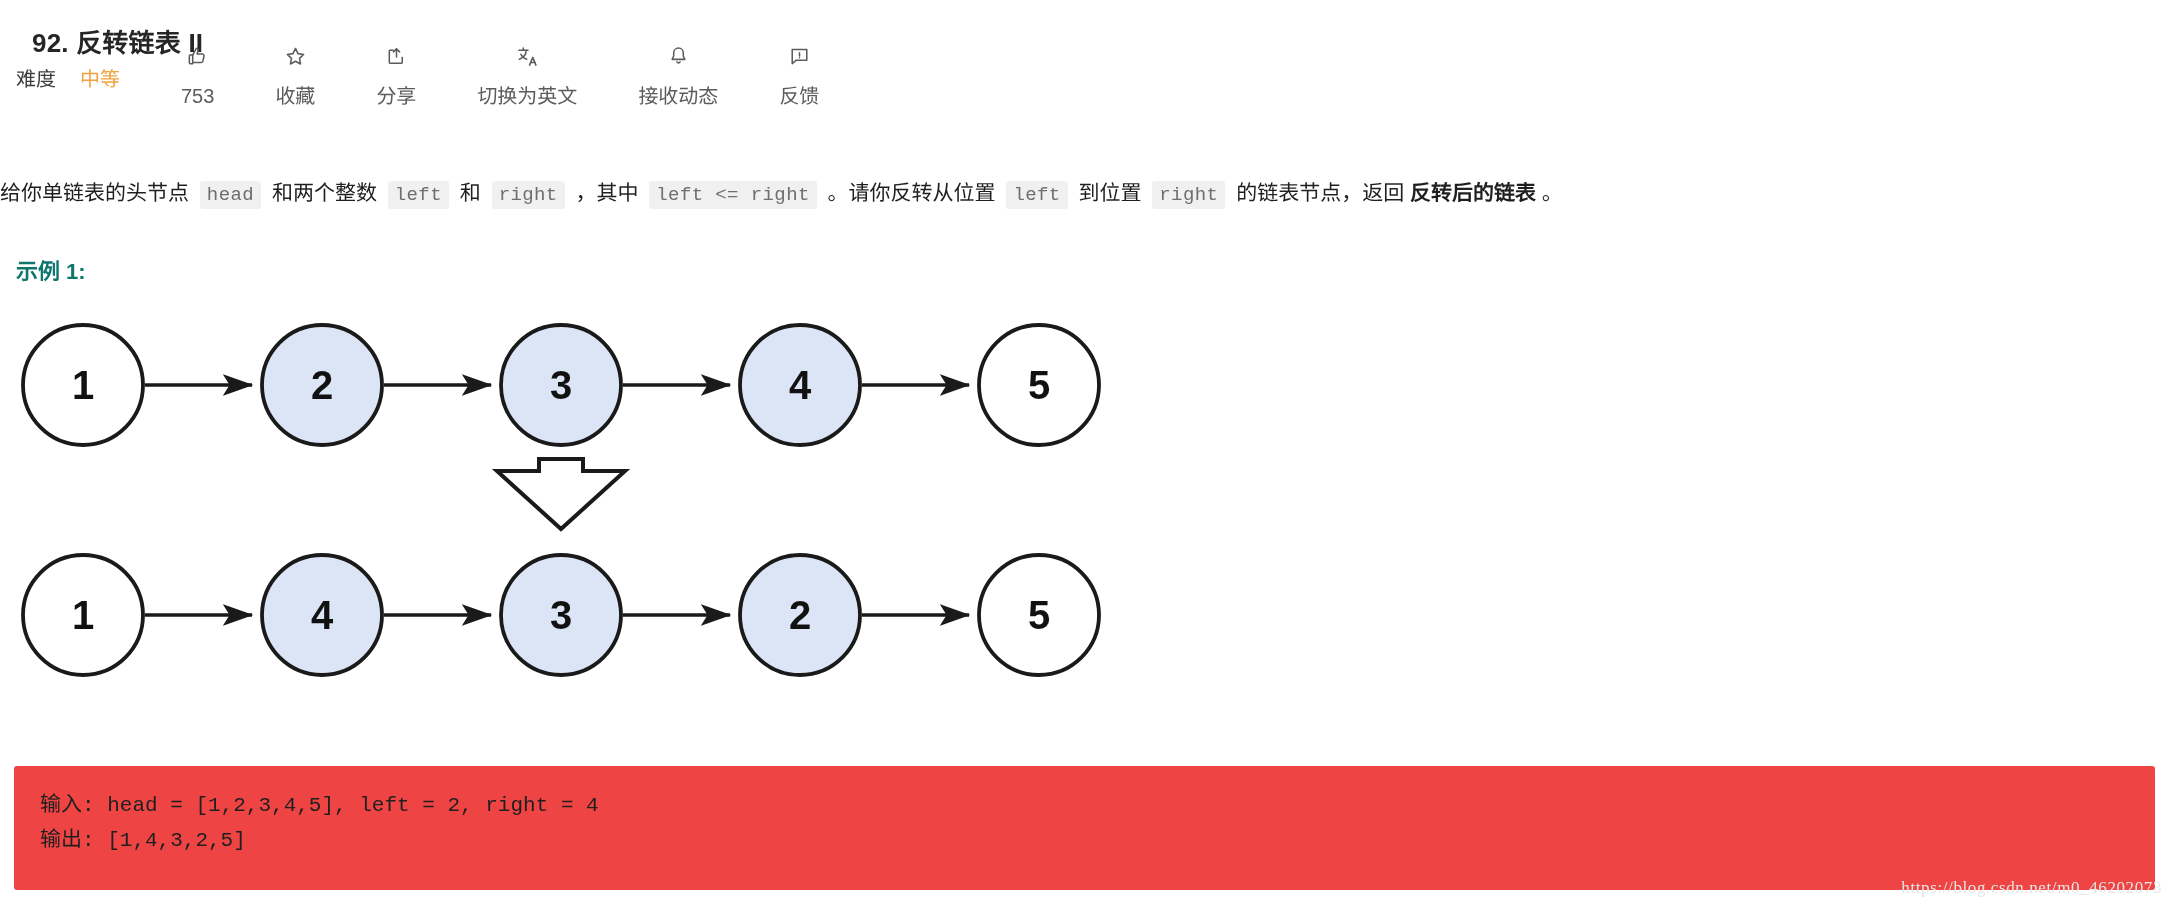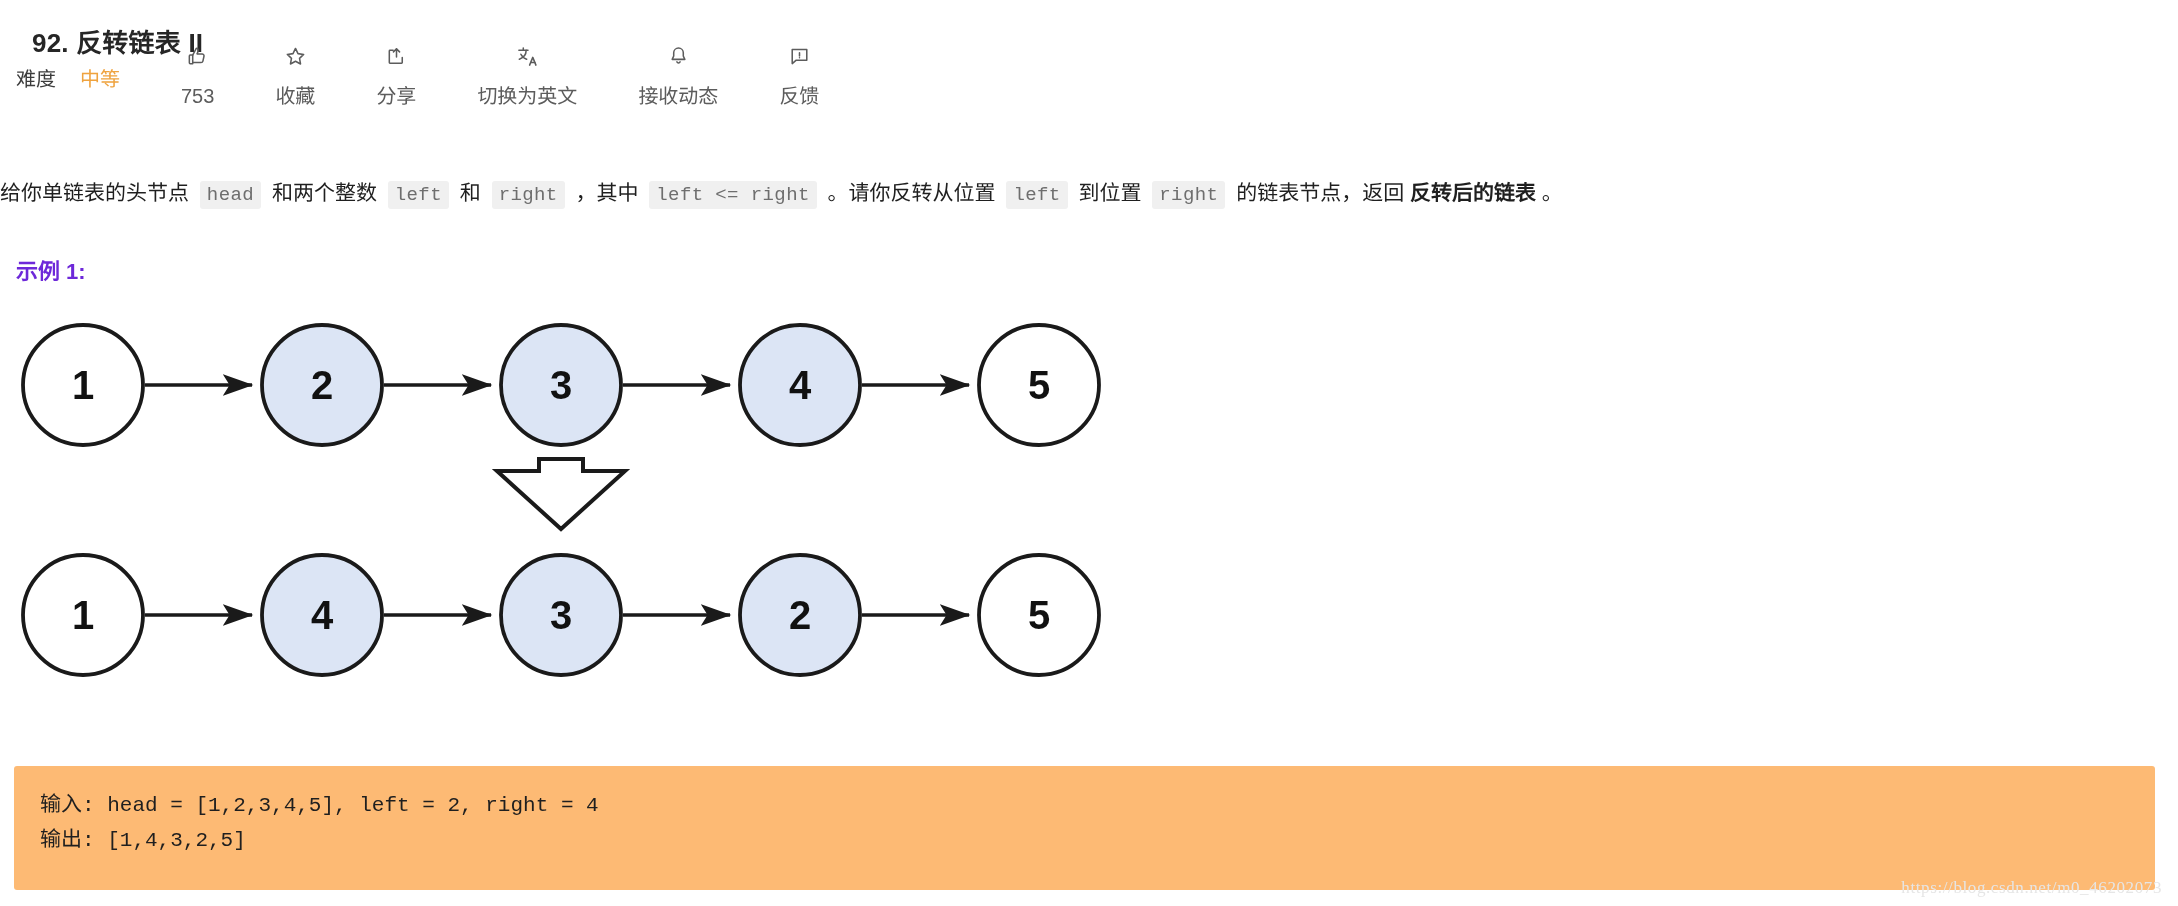--- a/index.html
+++ b/index.html
@@ -106,42 +106,42 @@
   }
   .description b { font-weight: 700; color: #1f1f1f; }
 
   
   .example-heading {
     position: absolute;
     left: 16px;
     top: 257px;
     font-size: 22px;
     font-weight: 700;
-    color: #6d28d9;
+    color: #0f766e;
     line-height: 30px;
   }
 
   
   .diagram {
     position: absolute;
     left: 0px;
     top: 305px;
     width: 1200px;
     height: 470px;
   }
   .diagram svg { display: block; }
 
   
   .code-block {
     position: absolute;
     left: 14px;
     top: 766px;
     width: 2141px;
     height: 124px;
-    background: #fdba74;
+    background: #ef4444;
     border-radius: 3px;
     padding: 22px 26px 0 26px;
   }
   .code-block pre {
     margin: 0;
     font-family: "Liberation Mono", "DejaVu Sans Mono", monospace;
     font-size: 21px;
     line-height: 35px;
     color: #1f1f1f;
     white-space: pre;

